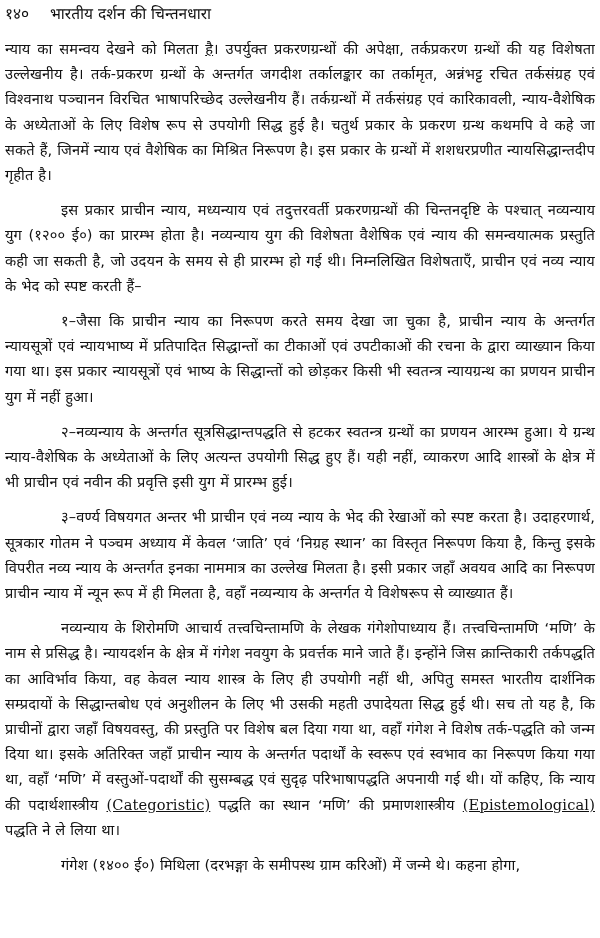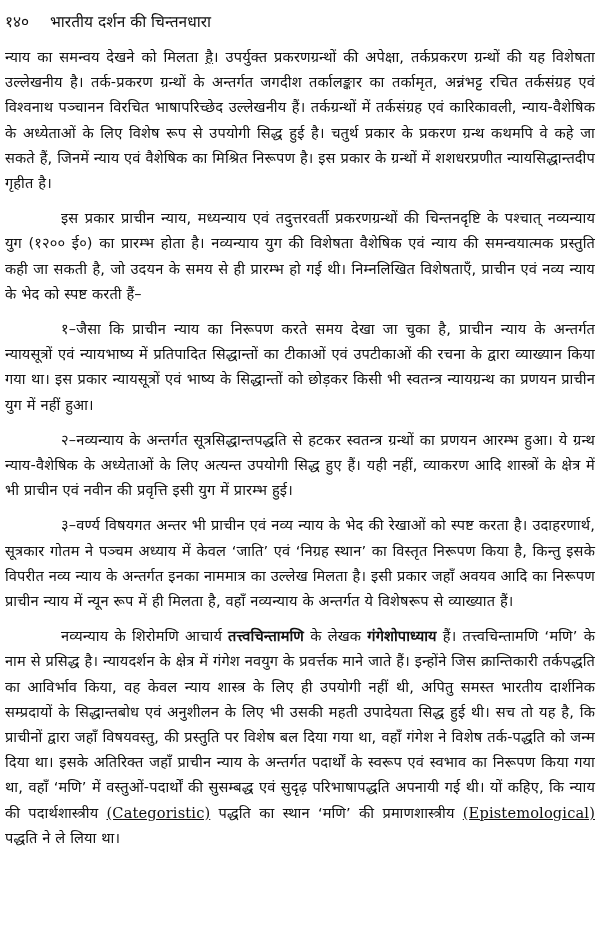--- a/index.html
+++ b/index.html
@@ -11,21 +11,21 @@
       width: 600px;
       height: 938px;
       overflow: hidden;
       position: relative;
       color: #111111;
       font-family: "DejaVu Sans", "Liberation Sans", sans-serif;
     }
     .page {
       position: absolute;
       left: 5px;
-      top: 8px;
+      top: 0;
       width: 590px;
     }
     .running-header {
       height: 20px;
       font-size: 15.5px;
       line-height: 20px;
       margin-top: 4px;
       white-space: nowrap;
     }
     .running-header .page-num {
@@ -40,21 +40,21 @@
       letter-spacing: 0.15px;
     }
     .para {
       margin: 0 0 10px 0;
       text-indent: 0;
     }
     .para.indent {
       text-indent: 56px;
     }
     .para:last-child { margin-bottom: 0; }
-    .bold { font-weight: bold; }
+    .bold { font-weight: normal; }
     .u { text-decoration: underline; }
     .roman {
       font-family: "DejaVu Serif", "Liberation Serif", serif;
       text-decoration: underline;
     }
   </style>
 </head>
 <body>
 
 <div class="page">
@@ -63,14 +63,15 @@
     <span>भारतीय दर्शन की चिन्तनधारा</span>
   </div>
 
   <div class="body-text" id="body-text">
       <p class="para"><span>न्याय का समन्वय देखने को मिलता </span><span class="u">है</span><span>। उपर्युक्त प्रकरणग्रन्थों की अपेक्षा, तर्कप्रकरण ग्रन्थों की यह विशेषता उल्लेखनीय है। तर्क-प्रकरण ग्रन्थों के अन्तर्गत जगदीश तर्कालङ्कार का तर्कामृत, अन्नंभट्ट रचित तर्कसंग्रह एवं विश्वनाथ पञ्चानन विरचित भाषापरिच्छेद उल्लेखनीय हैं। तर्कग्रन्थों में तर्कसंग्रह एवं कारिकावली, न्याय-वैशेषिक के अध्येताओं के लिए विशेष रूप से उपयोगी सिद्ध हुई है। चतुर्थ प्रकार के प्रकरण ग्रन्थ कथमपि वे कहे जा सकते हैं, जिनमें न्याय एवं वैशेषिक का मिश्रित निरूपण है। इस प्रकार के ग्रन्थों में शशधरप्रणीत न्यायसिद्धान्तदीप गृहीत है।</span></p>
       <p class="para indent"><span>इस प्रकार प्राचीन न्याय, मध्यन्याय एवं तदुत्तरवर्ती प्रकरणग्रन्थों की चिन्तनदृष्टि के पश्चात् नव्यन्याय युग (१२०० ई०) का प्रारम्भ होता है। नव्यन्याय युग की विशेषता वैशेषिक एवं न्याय की समन्वयात्मक प्रस्तुति कही जा सकती है, जो उदयन के समय से ही प्रारम्भ हो गई थी। निम्नलिखित विशेषताएँ, प्राचीन एवं नव्य न्याय के भेद को स्पष्ट करती हैं–</span></p>
       <p class="para indent"><span>१–जैसा कि प्राचीन न्याय का निरूपण करते समय देखा जा चुका है, प्राचीन न्याय के अन्तर्गत न्यायसूत्रों एवं न्यायभाष्य में प्रतिपादित सिद्धान्तों का टीकाओं एवं उपटीकाओं की रचना के द्वारा व्याख्यान किया गया था। इस प्रकार न्यायसूत्रों एवं भाष्य के सिद्धान्तों को छोड़कर किसी भी स्वतन्त्र न्यायग्रन्थ का प्रणयन प्राचीन युग में नहीं हुआ।</span></p>
       <p class="para indent"><span>२–नव्यन्याय के अन्तर्गत सूत्रसिद्धान्तपद्धति से हटकर स्वतन्त्र ग्रन्थों का प्रणयन आरम्भ हुआ। ये ग्रन्थ न्याय-वैशेषिक के अध्येताओं के लिए अत्यन्त उपयोगी सिद्ध हुए हैं। यही नहीं, व्याकरण आदि शास्त्रों के क्षेत्र में भी प्राचीन एवं नवीन की प्रवृत्ति इसी युग में प्रारम्भ हुई।</span></p>
       <p class="para indent"><span>३–वर्ण्य विषयगत अन्तर भी प्राचीन एवं नव्य न्याय के भेद की रेखाओं को स्पष्ट करता है। उदाहरणार्थ, सूत्रकार गोतम ने पञ्चम अध्याय में केवल ‘जाति’ एवं ‘निग्रह स्थान’ का विस्तृत निरूपण किया है, किन्तु इसके विपरीत नव्य न्याय के अन्तर्गत इनका नाममात्र का उल्लेख मिलता है। इसी प्रकार जहाँ अवयव आदि का निरूपण प्राचीन न्याय में न्यून रूप में ही मिलता है, वहाँ नव्यन्याय के अन्तर्गत ये विशेषरूप से व्याख्यात हैं।</span></p>
       <p class="para indent"><span>नव्यन्याय के शिरोमणि आचार्य </span><span class="bold">तत्त्वचिन्तामणि</span><span> के लेखक </span><span class="bold">गंगेशोपाध्याय</span><span> हैं। तत्त्वचिन्तामणि ‘मणि’ के नाम से प्रसिद्ध है। न्यायदर्शन के क्षेत्र में गंगेश नवयुग के प्रवर्त्तक माने जाते हैं। इन्होंने जिस क्रान्तिकारी तर्कपद्धति का आविर्भाव किया, वह केवल न्याय शास्त्र के लिए ही उपयोगी नहीं थी, अपितु समस्त भारतीय दार्शनिक सम्प्रदायों के सिद्धान्तबोध एवं अनुशीलन के लिए भी उसकी महती उपादेयता सिद्ध हुई थी। सच तो यह है, कि प्राचीनों द्वारा जहाँ विषयवस्तु, की प्रस्तुति पर विशेष बल दिया गया था, वहाँ गंगेश ने विशेष तर्क-पद्धति को जन्म दिया था। इसके अतिरिक्त जहाँ प्राचीन न्याय के अन्तर्गत पदार्थों के स्वरूप एवं स्वभाव का निरूपण किया गया था, वहाँ ‘मणि’ में वस्तुओं-पदार्थों की सुसम्बद्ध एवं सुदृढ़ परिभाषापद्धति अपनायी गई थी। यों कहिए, कि न्याय की पदार्थशास्त्रीय </span><span class="roman">(Categoristic)</span><span> पद्धति का स्थान ‘मणि’ की प्रमाणशास्त्रीय </span><span class="roman">(Epistemological)</span><span> पद्धति ने ले लिया था।</span></p>
+      <p class="para indent"><span class="bold">गंगेश</span><span> (१४०० ई०) मिथिला (दरभङ्गा के समीपस्थ ग्राम करिओं) में जन्मे थे। कहना होगा,</span></p>
     </div>
 </div>
 
 </body></html>

